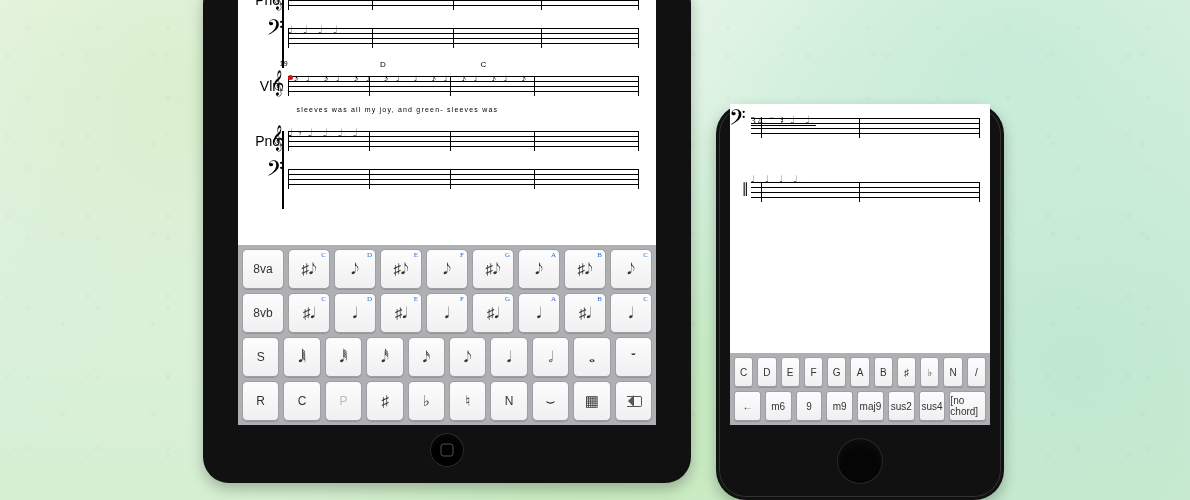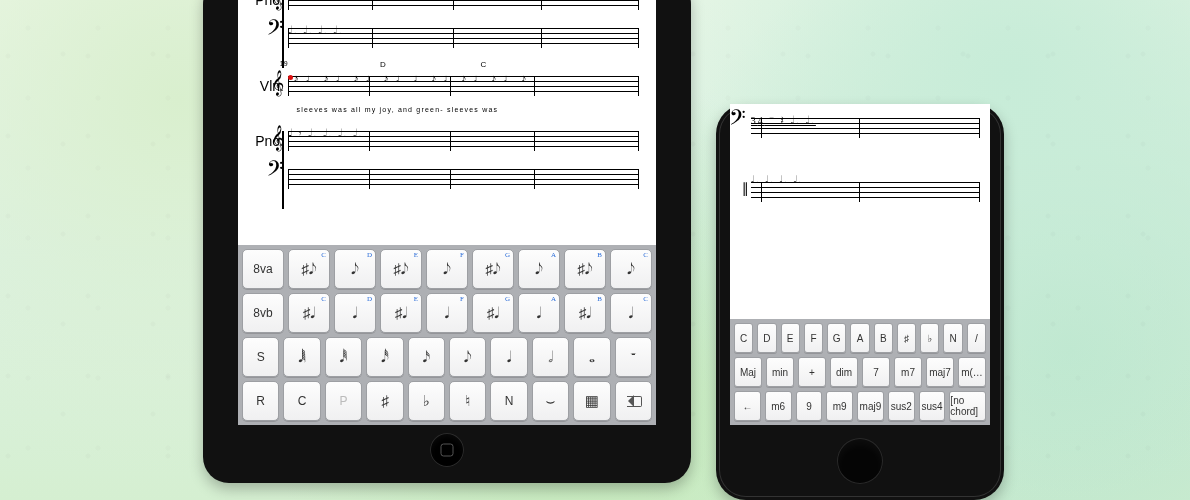--- a/index.html
+++ b/index.html
@@ -328,46 +328,20 @@
           </div>
         <div class="key">
             <span>N</span>
           </div>
         <div class="key">
             <span>/</span>
           </div>
       </div>
       <div class="krow">
         <div class="key">
-            <span>Maj</span>
-          </div>
-        <div class="key">
-            <span>min</span>
-          </div>
-        <div class="key">
-            <span>+</span>
-          </div>
-        <div class="key">
-            <span>dim</span>
-          </div>
-        <div class="key">
-            <span>7</span>
-          </div>
-        <div class="key">
-            <span>m7</span>
-          </div>
-        <div class="key">
-            <span>maj7</span>
-          </div>
-        <div class="key">
-            <span>m(…</span>
-          </div>
-      </div>
-      <div class="krow">
-        <div class="key">
             <span>←</span>
           </div>
         <div class="key">
             <span>m6</span>
           </div>
         <div class="key">
             <span>9</span>
           </div>
         <div class="key">
             <span>m9</span>

